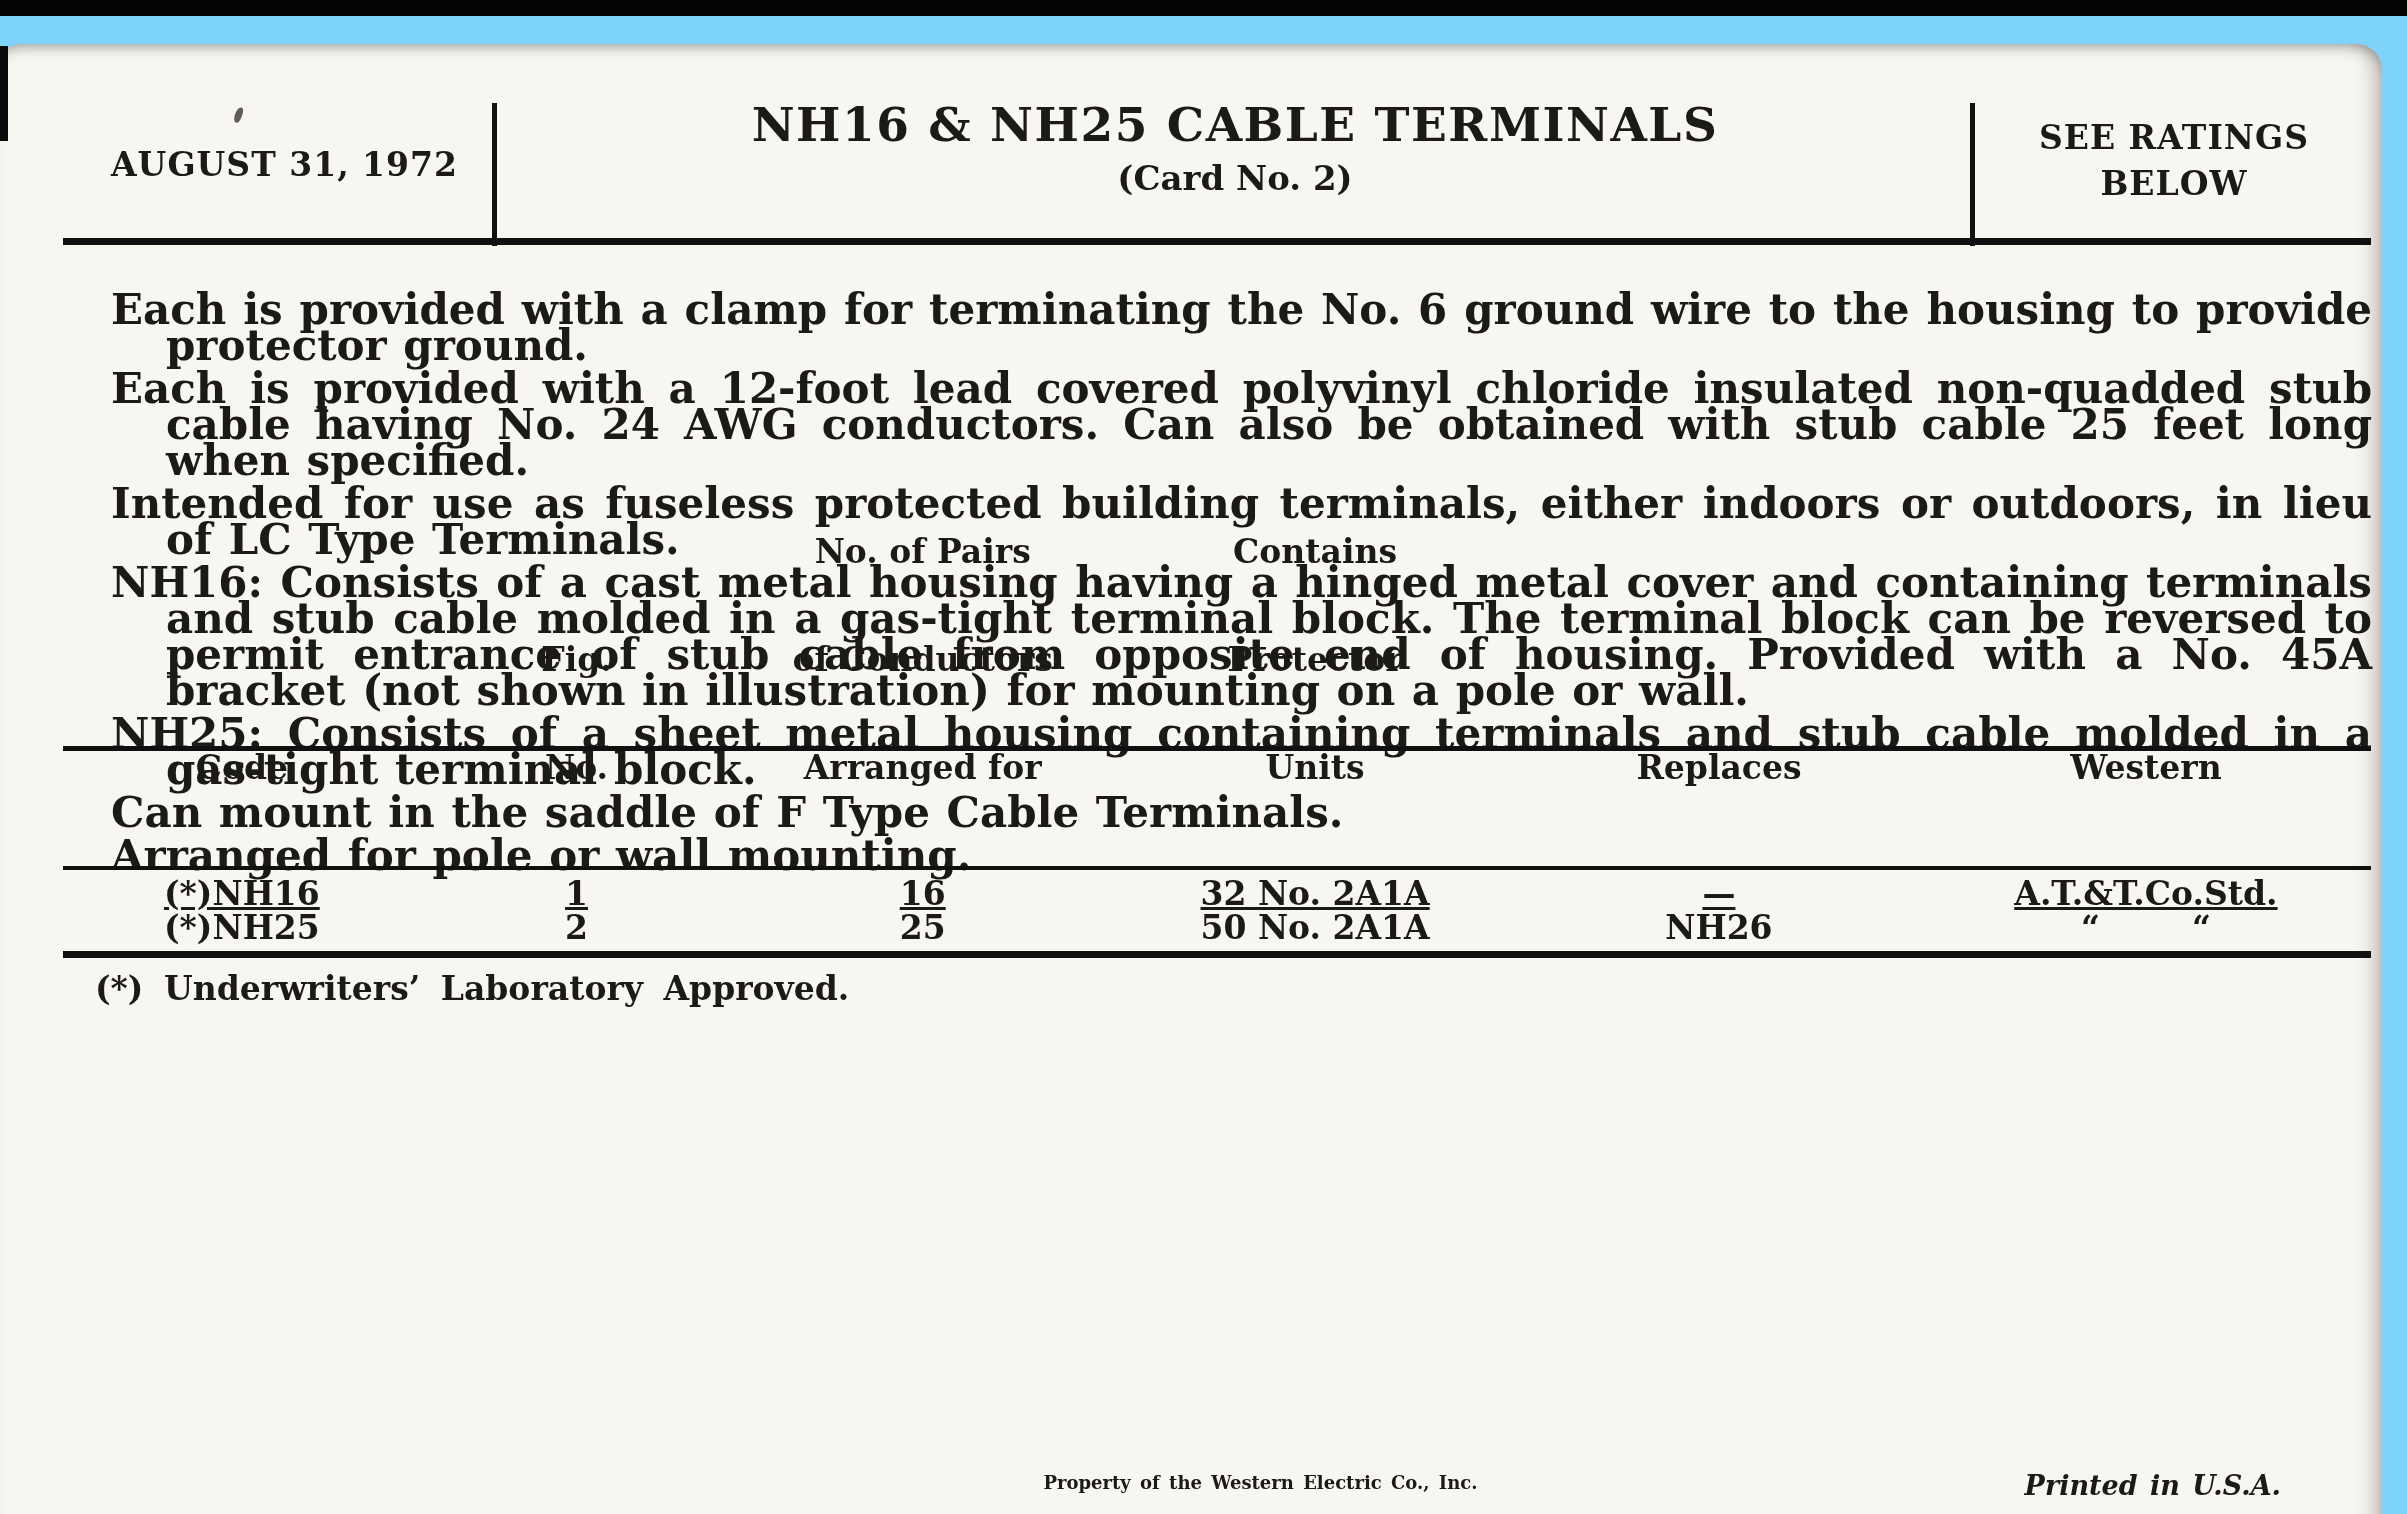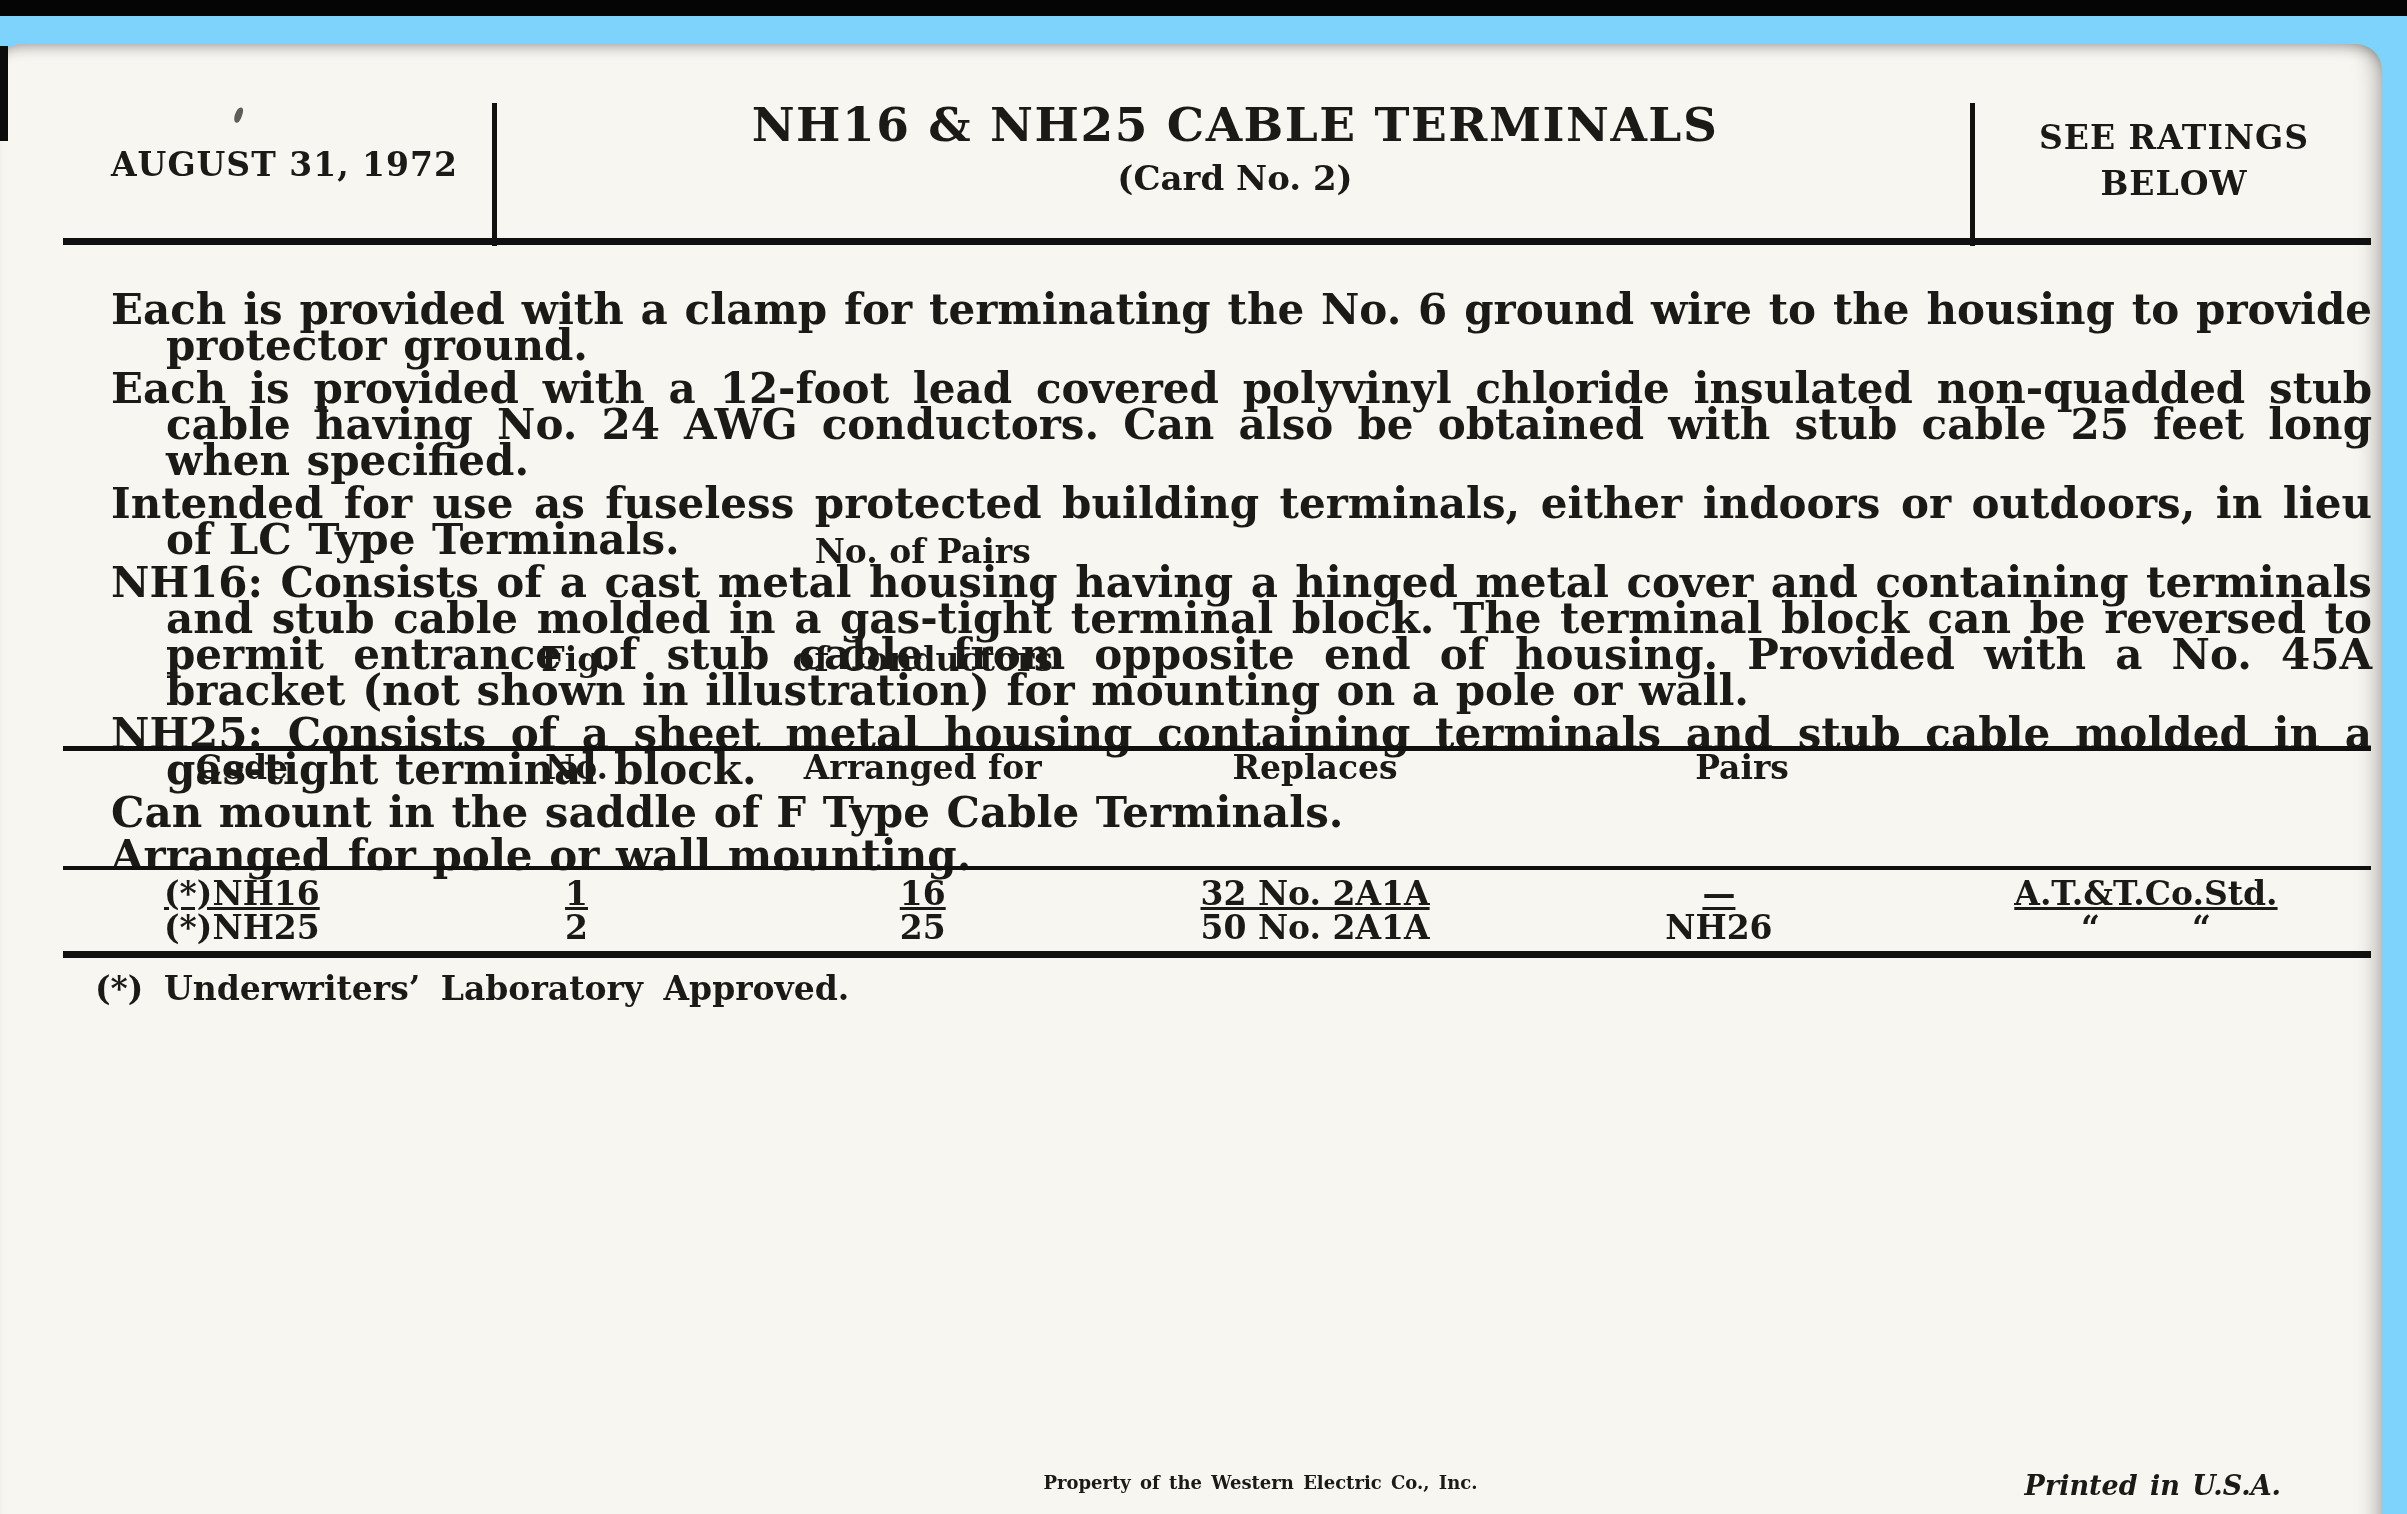--- a/index.html
+++ b/index.html
@@ -146,25 +146,30 @@
       </div>
       <div class="th c2">
         <span>Fig.</span>
         <span>No.</span>
       </div>
       <div class="th c3">
         <span>No. of Pairs</span>
         <span>of Conductors</span>
         <span>Arranged for</span>
       </div>
+      <div class="th c4">
+        <span>Contains</span>
+        <span>Protector</span>
+        <span>Units</span>
+      </div>
       <div class="th c5">
         <span>Replaces</span>
       </div>
       <div class="th c6">
-        <span>Pairs</span>
+        <span>Western</span>
       </div>
     </div>
 
     <div class="abs hrule tbl-rule-mid"></div>
 
     <div class="abs tbl-row tbl-row-1">
       <div class="td c1">(*)NH16</div>
       <div class="td c2">1</div>
       <div class="td c3">16</div>
       <div class="td c4">32 No. 2A1A</div>

